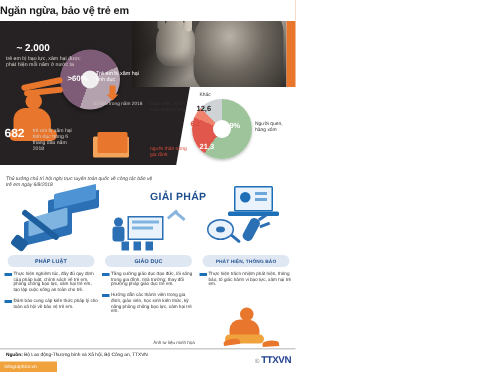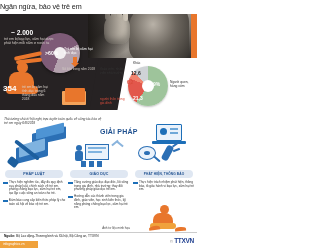--- a/index.html
+++ b/index.html
@@ -12,21 +12,21 @@
   }
   .page { position: relative; width: 197px; height: 250px; }
 
   
   .titlebar {
     position: absolute; left: 0; top: 0; width: 197px; height: 14px;
     background: #ffffff; z-index: 30;
   }
   .title-dark {
     position: absolute; left: 0; top: 0;
-    font-size: 7.2px; font-weight: normal; color: #1a1a1a;
+    font-size: 7.2px; font-weight: bold; color: #1a1a1a;
     letter-spacing: -0.1px; white-space: nowrap; line-height: 13px;
   }
   .title-light {
     position: absolute; left: 93px; top: 0;
     font-size: 7.2px; font-weight: bold; color: #ffffff;
     letter-spacing: -0.1px; white-space: nowrap; line-height: 13px;
     z-index: 32;
   }
 
   
@@ -274,21 +274,21 @@
     <div class="sil-body" style="left:2px;top:9px;width:26px;height:4px;border-radius:2px;transform:rotate(-6deg);"></div>
   </div>
 
   <div class="person-sil" style="left:6px;top:62px;width:36px;height:34px;">
     <div class="sil-head" style="left:11px;top:0;width:11px;height:11px;"></div>
     <div class="sil-body" style="left:3px;top:10px;width:25px;height:17px;border-radius:8px 10px 3px 3px;"></div>
     <div class="sil-body" style="left:0;top:24px;width:32px;height:8px;border-radius:4px;"></div>
   </div>
 
   <div class="stat-682">
-    <span class="big">354</span>
+    <span class="big">682</span>
     <span class="desc">trẻ em bị xâm hại tình dục trong 6 tháng đầu năm 2018</span>
   </div>
 
   <div class="person-sil" style="left:62px;top:88px;width:26px;height:18px;">
     <div class="sil-body" style="left:0;top:3px;width:24px;height:14px;border-radius:1px;background:#f4a35a;"></div>
     <div class="sil-body" style="left:3px;top:0px;width:20px;height:14px;border-radius:1px;background:#e8762c;"></div>
   </div>
 
   <div class="donut-wrap">
     <div class="donut">

